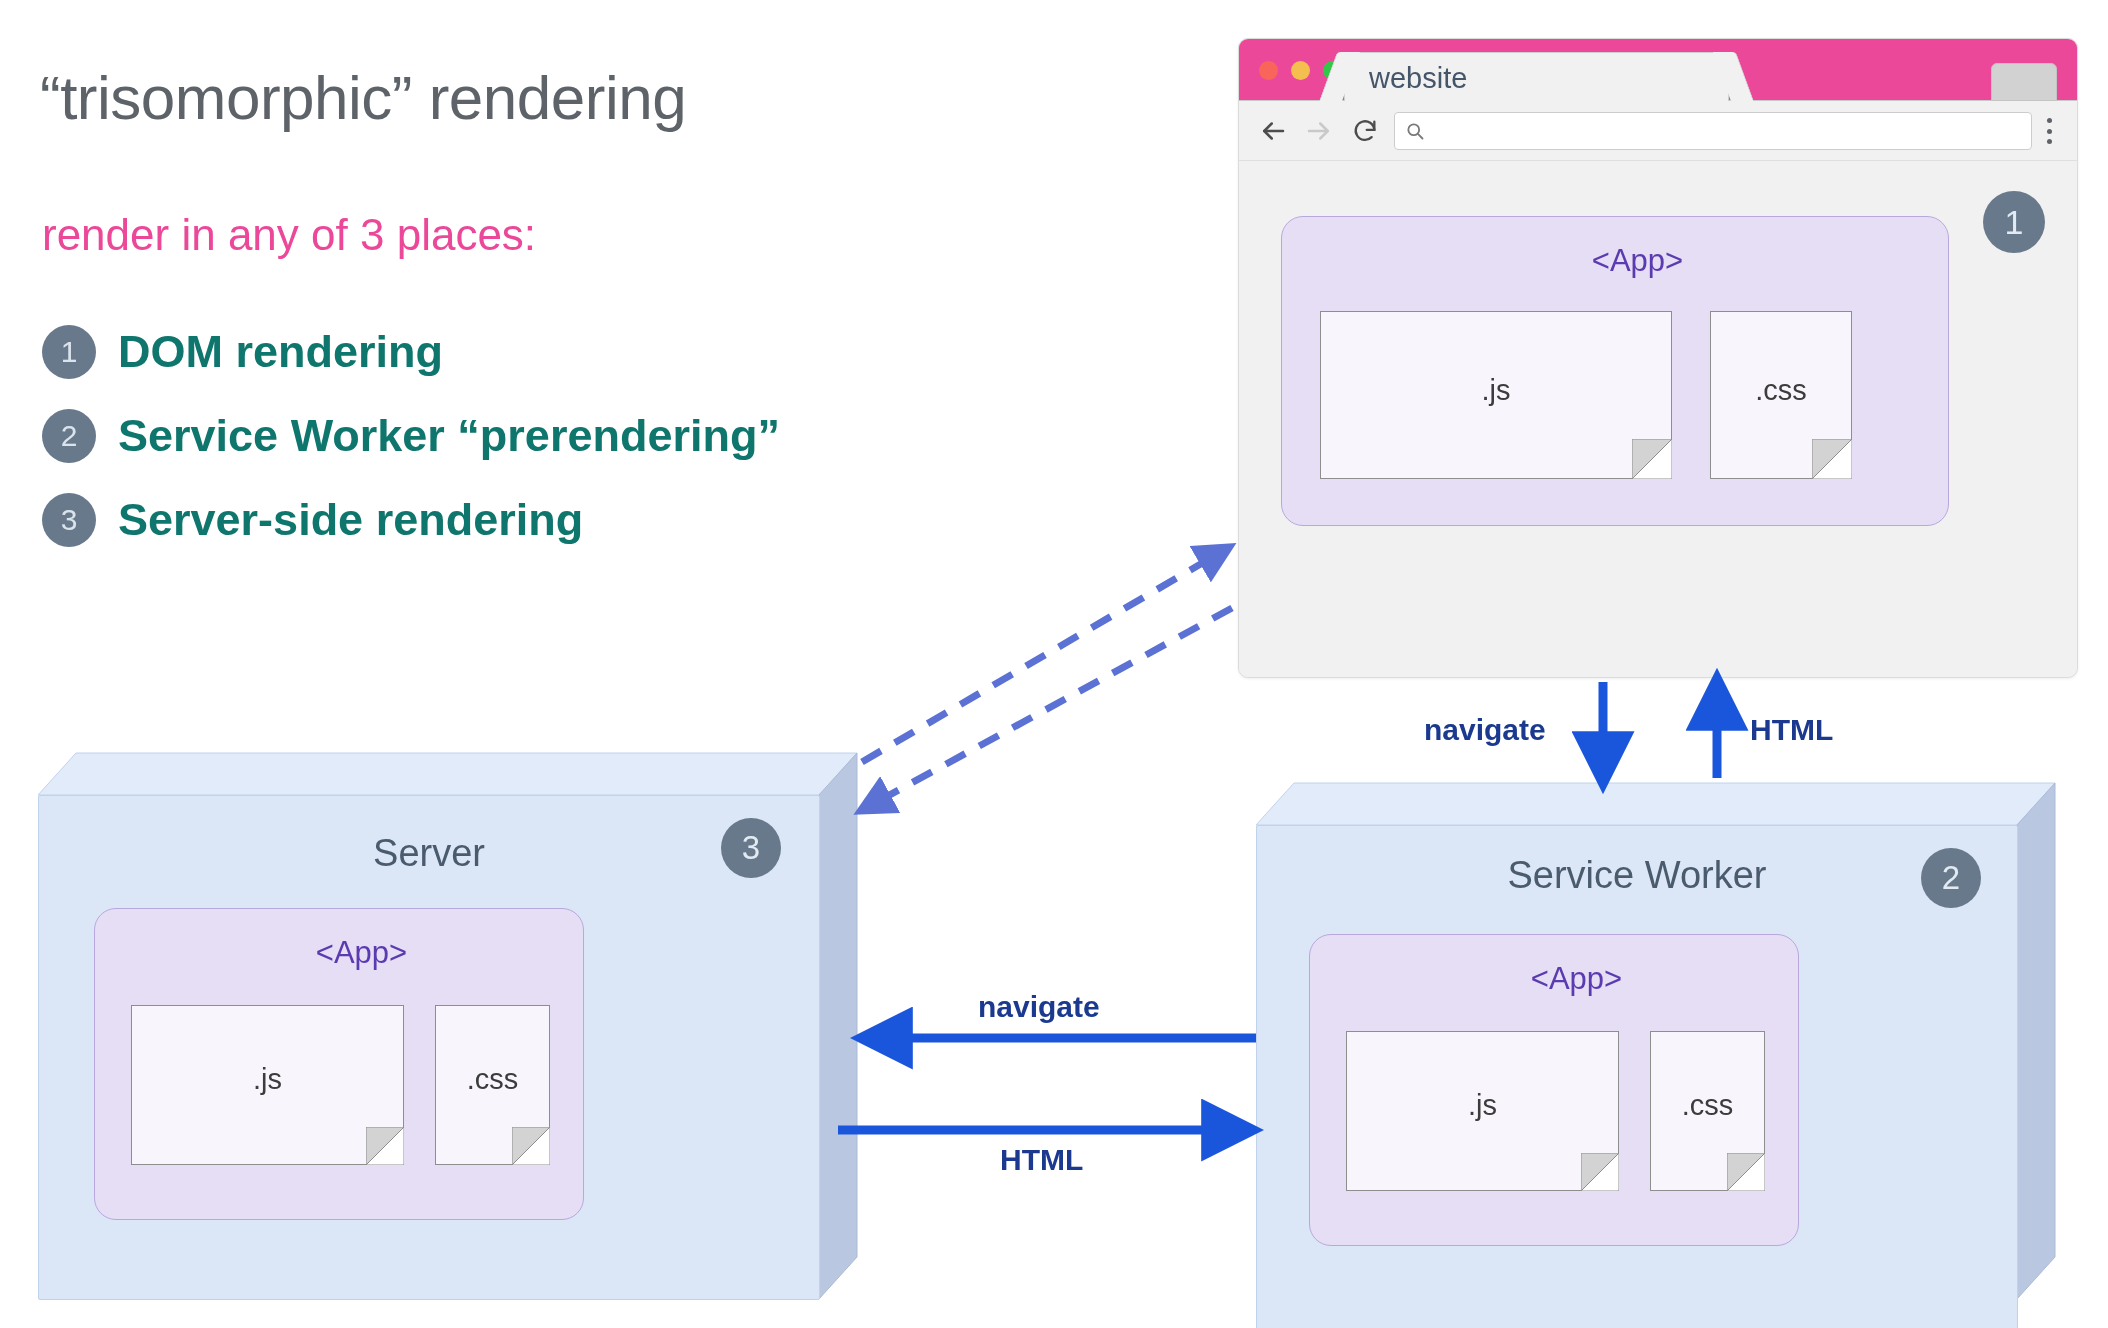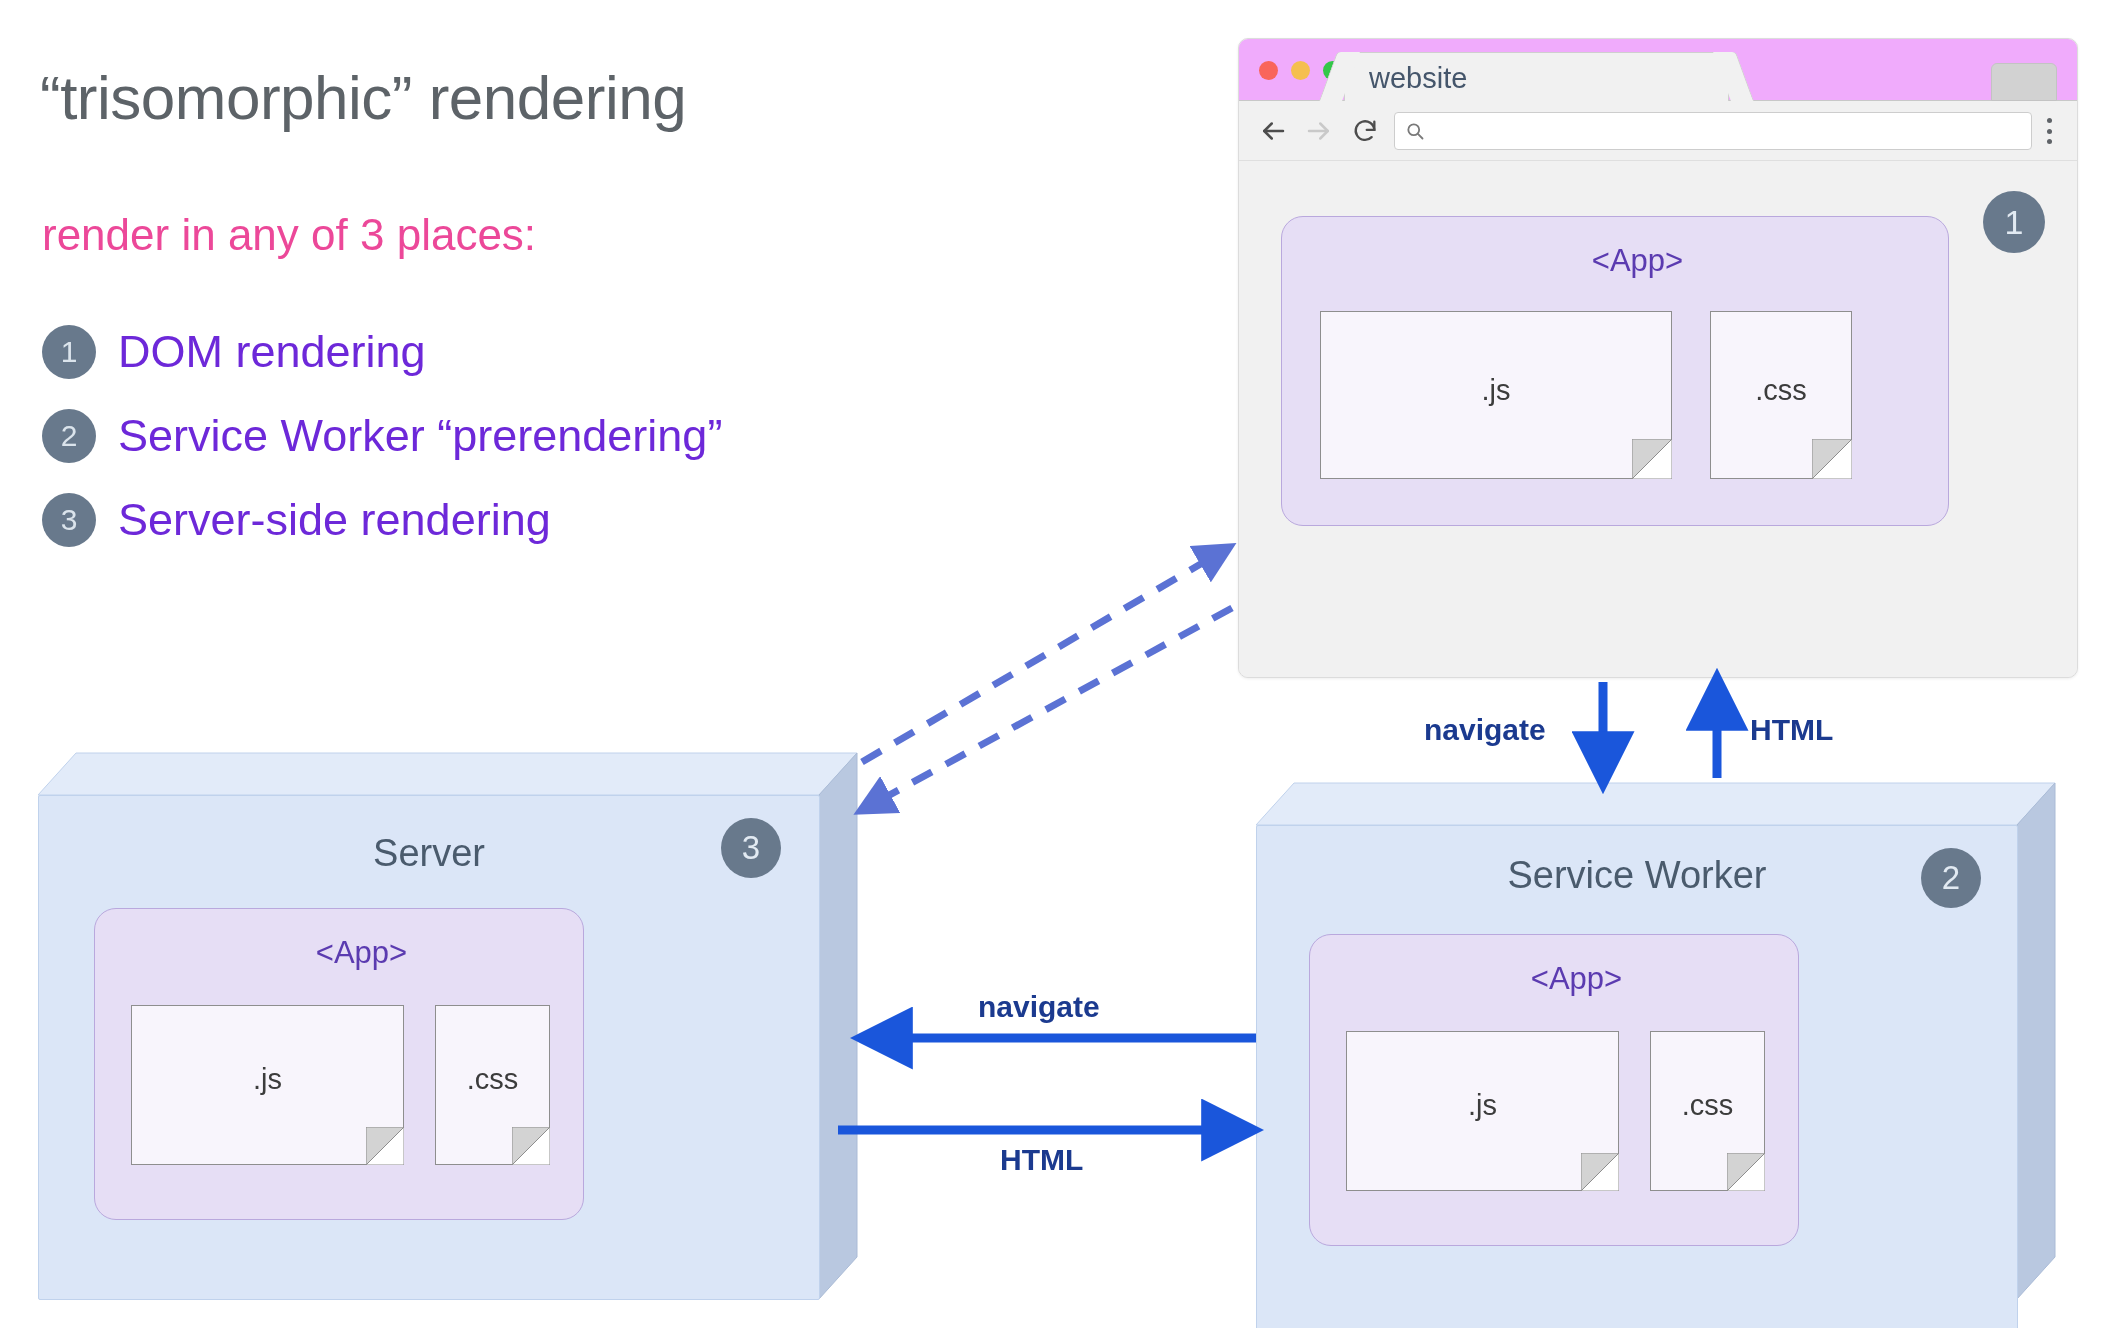--- a/index.html
+++ b/index.html
@@ -39,40 +39,40 @@
     border-radius: 50%;
     background: #68798c;
     color: #dbe4ec;
     font-size: 30px;
     display: flex; align-items: center; justify-content: center;
     flex: 0 0 auto;
     margin-right: 22px;
   }
   .option-label {
     font-size: 45px;
-    color: #6d28d9;
-    font-weight: 400;
+    color: #0f766e;
+    font-weight: 700;
     white-space: nowrap;
   }
 
   
   #browser {
     position: absolute;
     left: 1238px; top: 38px;
     width: 840px; height: 640px;
     background: #f1f1f1;
     border: 1px solid #dcdcdc;
     border-radius: 10px;
     box-shadow: 0 1px 3px rgba(0,0,0,0.07);
     overflow: hidden;
   }
   #browser-titlebar {
     position: relative;
     height: 62px;
-    background: #f0abfc;
+    background: #ec4899;
     border-bottom: 1px solid #c8c8c8;
   }
   #traffic-lights {
     position: absolute; left: 20px; top: 22px;
     display: flex; gap: 13px;
   }
   .tl { width: 19px; height: 19px; border-radius: 50%; }
   .tl-red { background: #f9655b; }
   .tl-yellow { background: #f5bf4f; }
   .tl-green { background: #33c748; }

